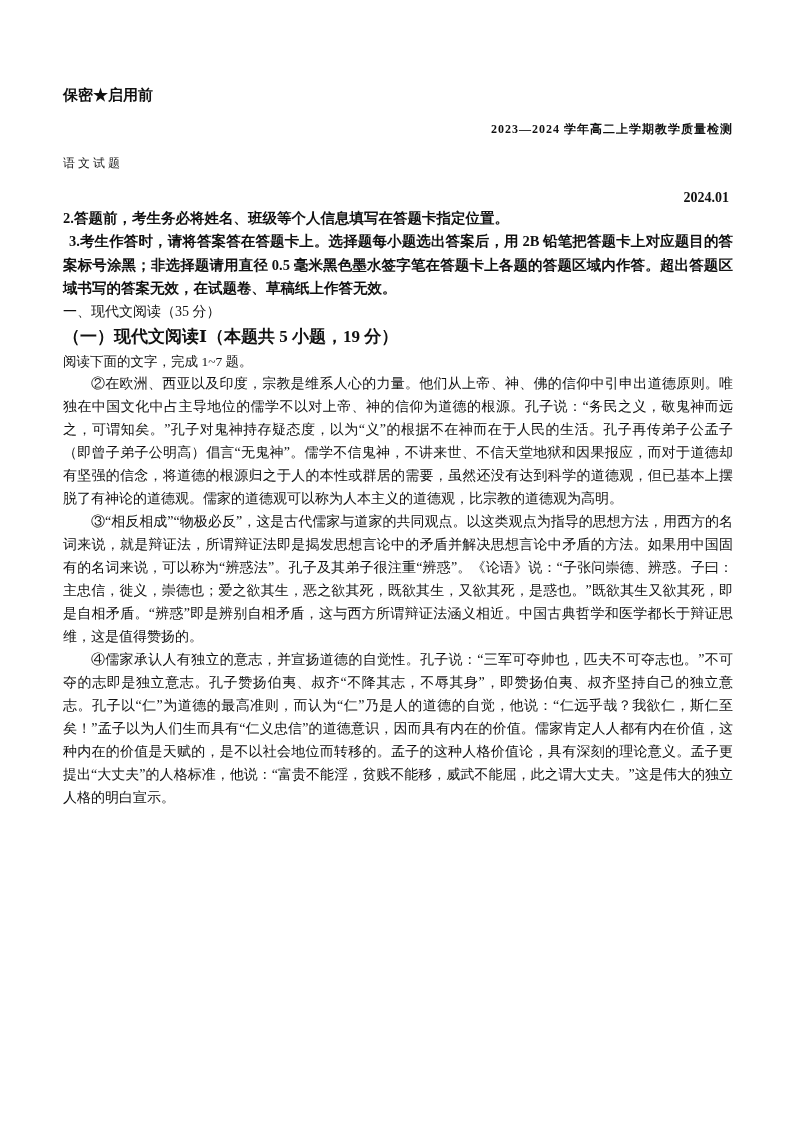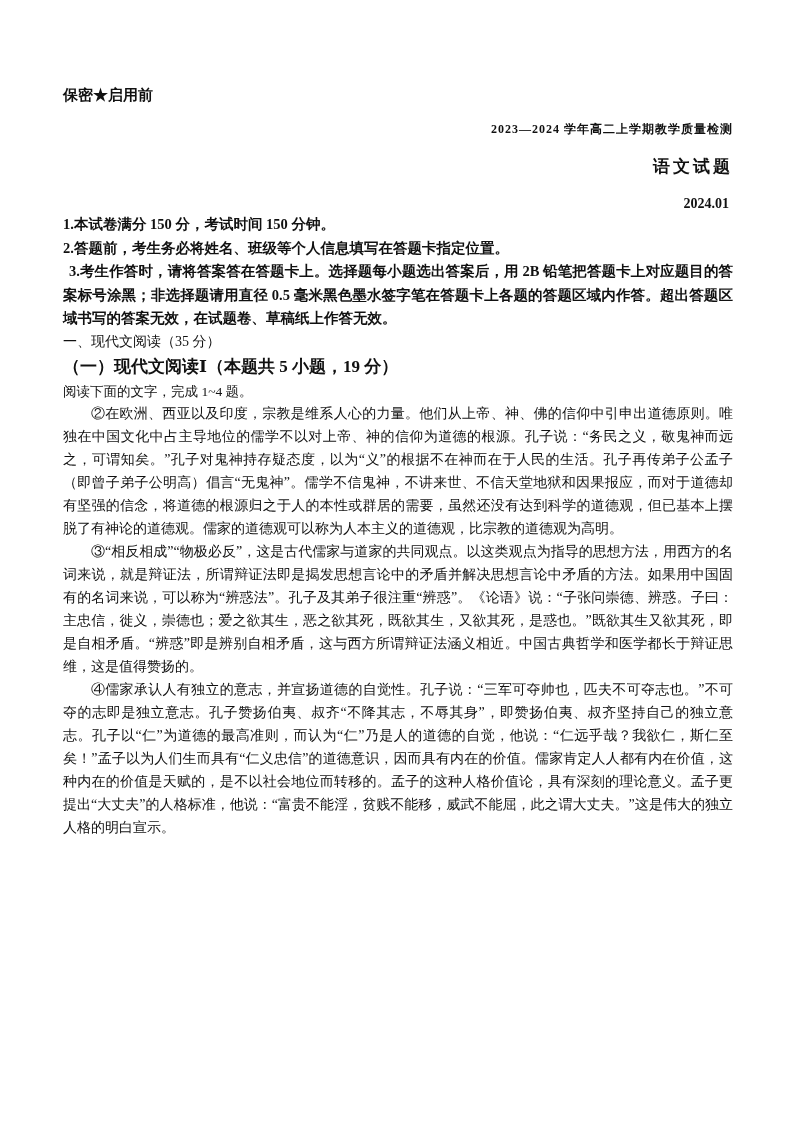--- a/index.html
+++ b/index.html
@@ -24,23 +24,23 @@
   }
   .title {
     text-align: right;
     font-size: 12px;
     font-weight: bold;
     letter-spacing: 1px;
     line-height: 1.3;
     margin-bottom: 19px;
   }
   .subtitle {
-    text-align: right;
-    font-size: 17px;
-    font-weight: bold;
+    text-align: left;
+    font-size: 12px;
+    font-weight: normal;
     letter-spacing: 3px;
     line-height: 1.3;
     margin-bottom: 17px;
   }
   .date {
     text-align: right;
     font-weight: bold;
     font-size: 14px;
     line-height: 1.3;
     padding-right: 4px;
@@ -81,31 +81,30 @@
 
   <div class="confidential">保密★启用前</div>
 
   <h1 class="title">2023—2024 学年高二上学期教学质量检测</h1>
 
   <h2 class="subtitle">语文试题</h2>
 
   <div class="date">2024.01</div>
 
 
-  <div class="notice-item">1.本试卷满分 150 分，考试时间 150 分钟。</div>
 
   <div class="notice-item">2.答题前，考生务必将姓名、班级等个人信息填写在答题卡指定位置。</div>
 
   <div class="notice-item notice-item-3">3.考生作答时，请将答案答在答题卡上。选择题每小题选出答案后，用 2B 铅笔把答题卡上对应题目的答案标号涂黑；非选择题请用直径 0.5 毫米黑色墨水签字笔在答题卡上各题的答题区域内作答。超出答题区域书写的答案无效，在试题卷、草稿纸上作答无效。</div>
 
   <div class="section-heading">一、现代文阅读（35 分）</div>
 
   <div class="subsection-heading">（一）现代文阅读Ⅰ（本题共 5 小题，19 分）</div>
 
-  <div class="reading-intro">阅读下面的文字，完成 1~4 题。</div>
+  <div class="reading-intro">阅读下面的文字，完成 1~7 题。</div>
 
 
   <p class="para">②在欧洲、西亚以及印度，宗教是维系人心的力量。他们从上帝、神、佛的信仰中引申出道德原则。唯独在中国文化中占主导地位的儒学不以对上帝、神的信仰为道德的根源。孔子说：“务民之义，敬鬼神而远之，可谓知矣。”孔子对鬼神持存疑态度，以为“义”的根据不在神而在于人民的生活。孔子再传弟子公孟子（即曾子弟子公明高）倡言“无鬼神”。儒学不信鬼神，不讲来世、不信天堂地狱和因果报应，而对于道德却有坚强的信念，将道德的根源归之于人的本性或群居的需要，虽然还没有达到科学的道德观，但已基本上摆脱了有神论的道德观。儒家的道德观可以称为人本主义的道德观，比宗教的道德观为高明。</p>
 
   <p class="para">③“相反相成”“物极必反”，这是古代儒家与道家的共同观点。以这类观点为指导的思想方法，用西方的名词来说，就是辩证法，所谓辩证法即是揭发思想言论中的矛盾并解决思想言论中矛盾的方法。如果用中国固有的名词来说，可以称为“辨惑法”。孔子及其弟子很注重“辨惑”。《论语》说：“子张问崇德、辨惑。子曰：主忠信，徙义，崇德也；爱之欲其生，恶之欲其死，既欲其生，又欲其死，是惑也。”既欲其生又欲其死，即是自相矛盾。“辨惑”即是辨别自相矛盾，这与西方所谓辩证法涵义相近。中国古典哲学和医学都长于辩证思维，这是值得赞扬的。</p>
 
   <p class="para">④儒家承认人有独立的意志，并宣扬道德的自觉性。孔子说：“三军可夺帅也，匹夫不可夺志也。”不可夺的志即是独立意志。孔子赞扬伯夷、叔齐“不降其志，不辱其身”，即赞扬伯夷、叔齐坚持自己的独立意志。孔子以“仁”为道德的最高准则，而认为“仁”乃是人的道德的自觉，他说：“仁远乎哉？我欲仁，斯仁至矣！”孟子以为人们生而具有“仁义忠信”的道德意识，因而具有内在的价值。儒家肯定人人都有内在价值，这种内在的价值是天赋的，是不以社会地位而转移的。孟子的这种人格价值论，具有深刻的理论意义。孟子更提出“大丈夫”的人格标准，他说：“富贵不能淫，贫贱不能移，威武不能屈，此之谓大丈夫。”这是伟大的独立人格的明白宣示。</p>
 
 </div>
 

